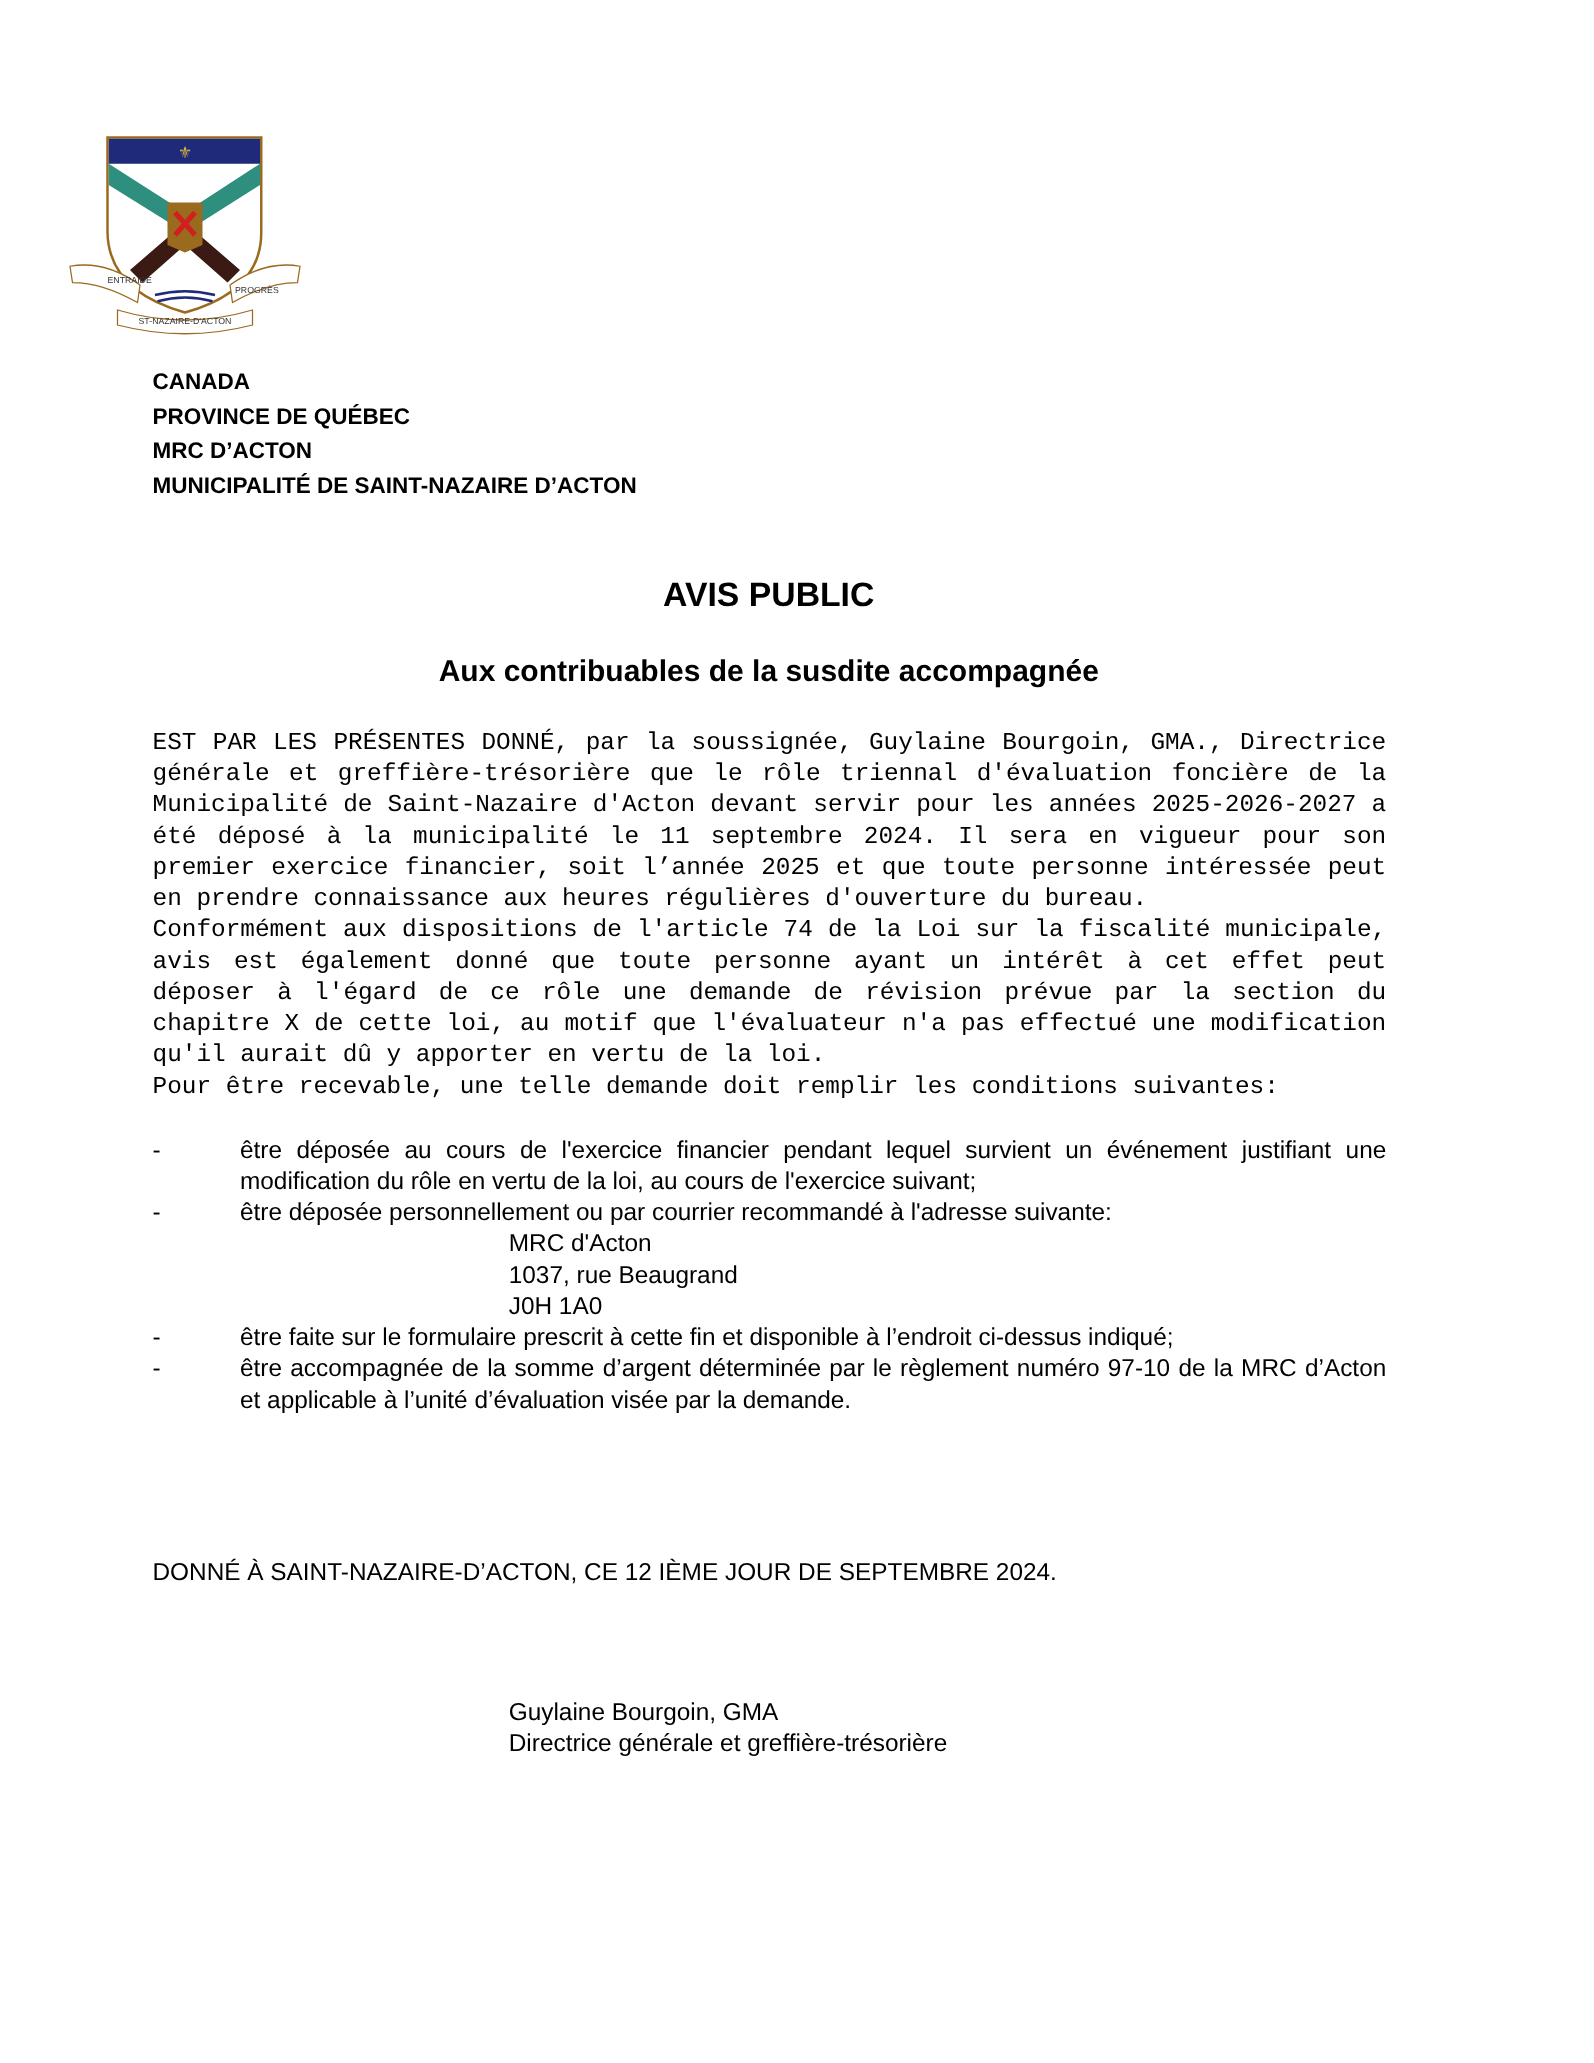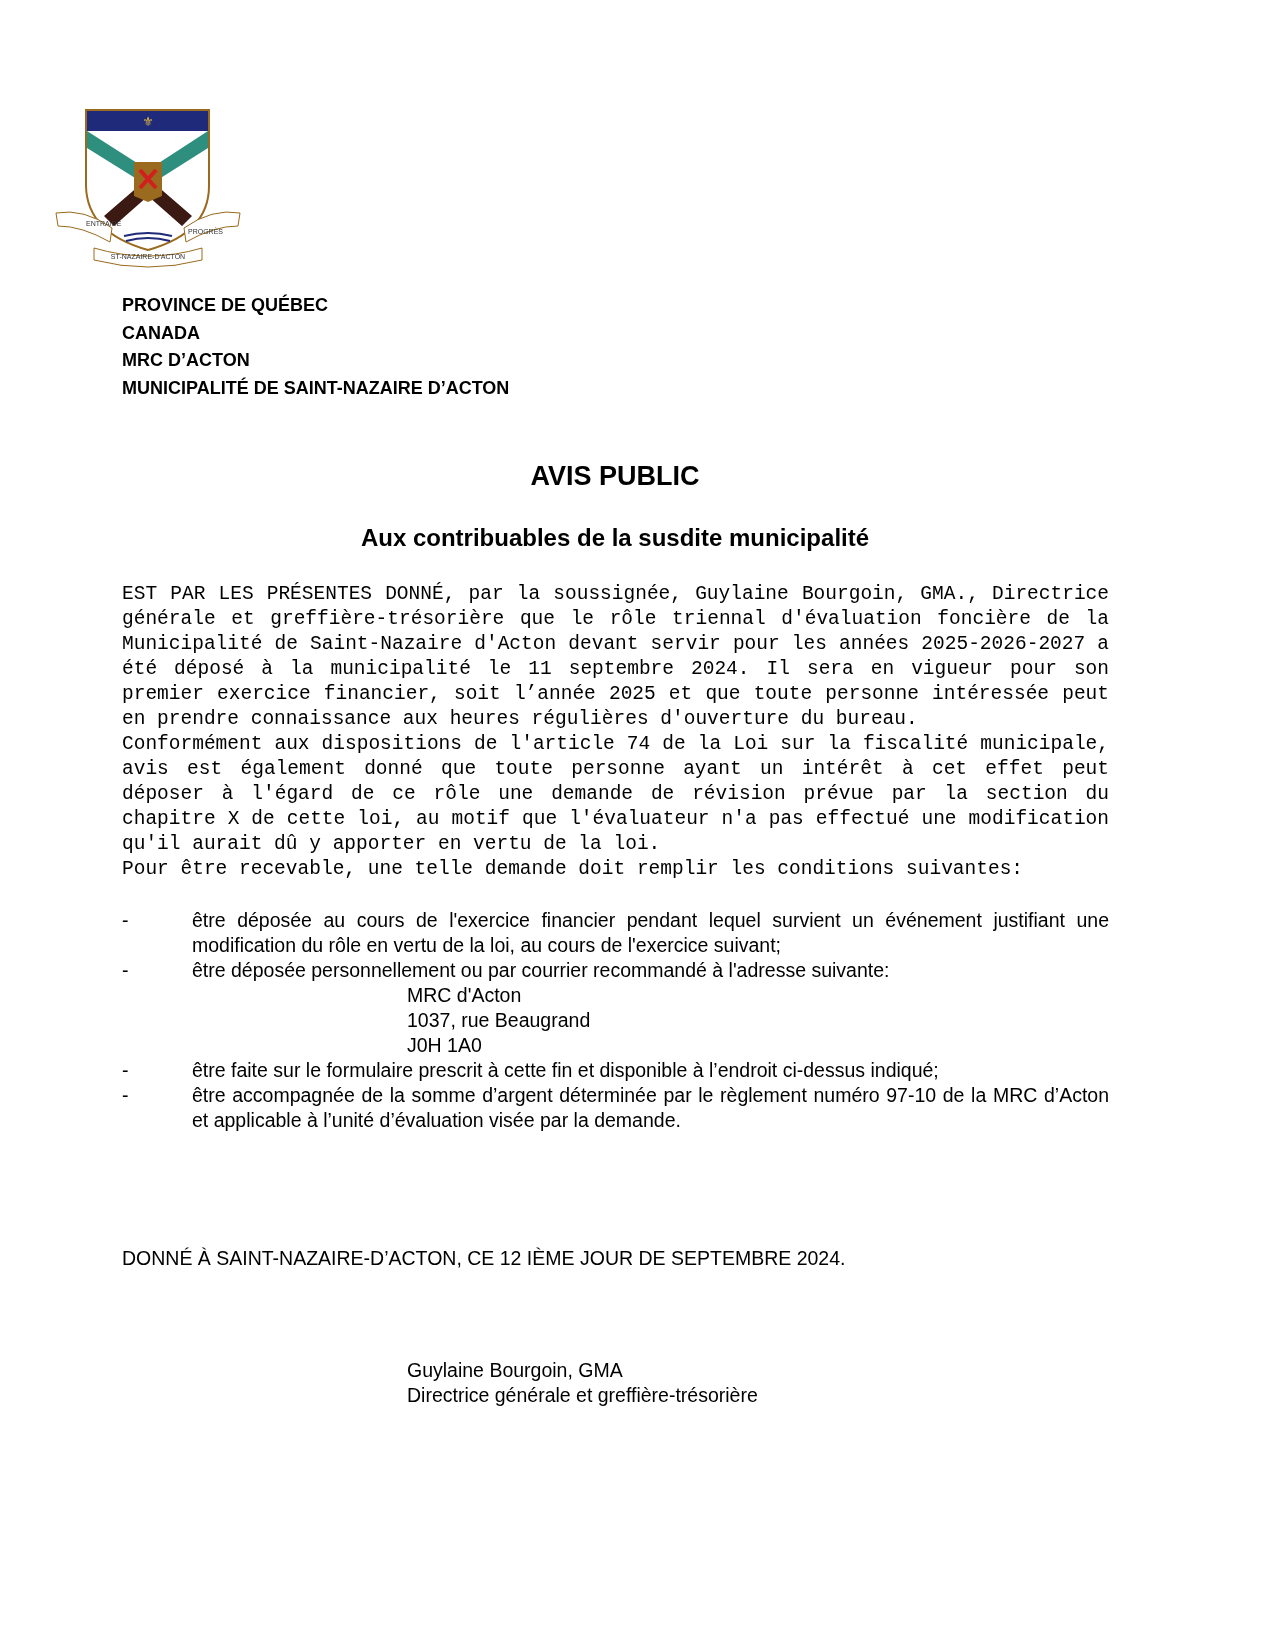--- a/index.html
+++ b/index.html
@@ -34,28 +34,28 @@
   <text x="94" y="18" font-size="13" text-anchor="middle" fill="#d4b042">⚜</text>
   <path d="M2 105 Q30 100 58 120 L56 134 Q28 118 4 118 Z" fill="#fff" stroke="#9a6a1e"></path>
   <path d="M186 105 Q158 100 130 120 L132 134 Q160 118 184 118 Z" fill="#fff" stroke="#9a6a1e"></path>
   <path d="M40 140 Q94 156 148 140 L148 152 Q94 166 40 152 Z" fill="#fff" stroke="#9a6a1e"></path>
   <text x="32" y="118" font-size="7" fill="#333">ENTRAIDE</text>
   <text x="134" y="126" font-size="7" fill="#333">PROGRÈS</text>
   <text x="94" y="151" font-size="7" text-anchor="middle" fill="#333">ST-NAZAIRE-D'ACTON</text>
 </svg>
 
 <div class="abs hdr" style="top:292px;">
+  <div>CANADA</div>
   <div>PROVINCE DE QUÉBEC</div>
-  <div>CANADA</div>
   <div>MRC D’ACTON</div>
   <div>MUNICIPALITÉ DE SAINT-NAZAIRE D’ACTON</div>
 </div>
 
 <div class="abs title" style="top:461px;font-size:27px;">AVIS PUBLIC</div>
-<div class="abs title" style="top:524px;font-size:24px;">Aux contribuables de la susdite municipalité</div>
+<div class="abs title" style="top:524px;font-size:24px;">Aux contribuables de la susdite accompagnée</div>
 
 <div class="abs body" style="top:582px;">
   <p class="p">EST PAR LES PRÉSENTES DONNÉ, par la soussignée, Guylaine Bourgoin, GMA., Directrice générale et greffière-trésorière  que le rôle triennal d'évaluation foncière de la Municipalité de Saint-Nazaire d'Acton devant servir pour les années 2025-2026-2027 a été déposé à la municipalité le 11 septembre 2024.  Il sera en vigueur pour son premier exercice financier, soit l’année 2025 et que toute personne intéressée peut en prendre connaissance aux heures régulières d'ouverture du bureau.</p>
 </div>
 <div class="abs body" style="top:732px;">
   <p class="p">Conformément aux dispositions de l'article 74 de la Loi sur la fiscalité municipale, avis est également donné que toute personne ayant un intérêt à cet effet peut déposer à l'égard de ce rôle une demande de révision prévue par la section du chapitre X de cette loi, au motif que l'évaluateur n'a pas effectué une modification qu'il aurait dû y apporter en vertu de la loi.</p>
 </div>
 <div class="abs body" style="top:857px;">
   <p class="p">Pour être recevable, une telle demande doit remplir les conditions suivantes:</p>
 </div>

